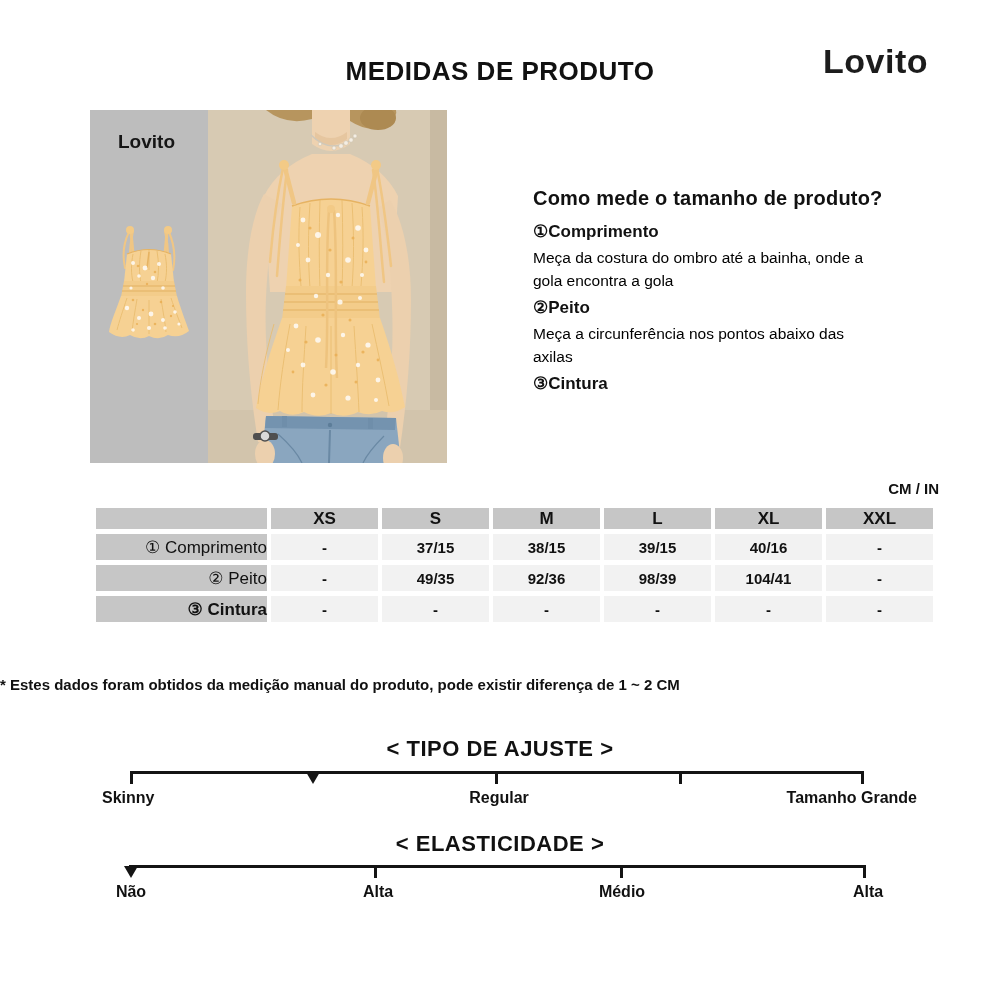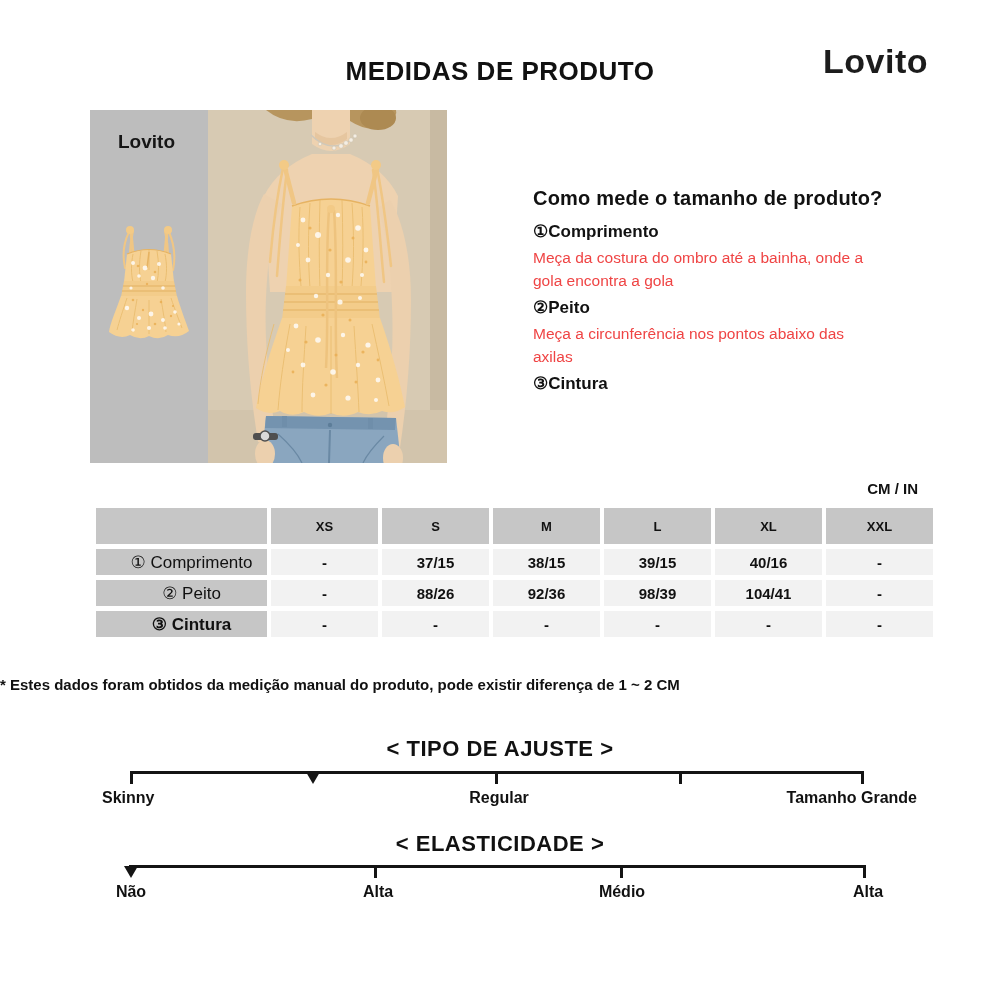--- a/index.html
+++ b/index.html
@@ -16,32 +16,32 @@
   
   .thumb-panel { left:90px; top:110px; width:118px; height:353px; background:#bdbdbd; }
   .thumb-logo { left:28px; top:21px; font-size:19px; font-weight:800; color:#161616; }
   .thumb-art { left:13px; top:108px; }
   .photo-wrap { left:208px; top:110px; width:239px; height:353px; }
 
   
   .guide { left:533px; top:186px; width:390px; }
   .guide-heading { font-size:20px; font-weight:800; line-height:24px; margin-bottom:10px; letter-spacing:.2px; }
   .guide-label { font-size:17px; font-weight:700; line-height:24px; margin:4px 0 2px 0; }
-  .guide-desc { font-size:15.5px; line-height:23px; color:#ef4444; white-space:pre-line; }
-
-  
-  .unit-label { top:480px; right:82px; font-size:15px; font-weight:600; }
+  .guide-desc { font-size:15.5px; line-height:23px; color:#000000; white-space:pre-line; }
+
+  
+  .unit-label { top:480px; right:61px; font-size:15px; font-weight:600; }
   table.size-table { position:absolute; left:92px; top:503px; width:845px;
     border-collapse:separate; border-spacing:4px 5px; table-layout:fixed; }
   .size-table th, .size-table td { text-align:center; vertical-align:middle; }
   .size-table col.c-label { width:171px; }
-  .size-table th { background:#c6c6c6; height:36px; font-size:13px; font-weight:700; }
+  .size-table th { background:#c6c6c6; height:21px; font-size:17px; font-weight:700; }
   .size-table th.corner { background:#c6c6c6; }
   .size-table td { background:#f2f2f2; height:26px; font-size:15px; font-weight:700; }
-  .size-table td.row-label { background:#c6c6c6; text-align:center; padding-left:20px;
+  .size-table td.row-label { background:#c6c6c6; text-align:right; padding-left:20px;
     font-size:17px; font-weight:400;margin-top:32px; }
   .size-table tr.bold-row td.row-label { font-weight:700; }
 
   .footnote { top:676px; left:0; width:884px; text-align:left; font-size:15px; font-weight:700; }
 
   
   .slider-title { left:0; width:1000px; text-align:center; font-size:22px; font-weight:800; letter-spacing:.5px; }
   .track { height:3px; background:#141414; }
   .tick { width:3px; height:13px; background:#141414; }
   .marker { width:0; height:0; border-left:7px solid transparent; border-right:7px solid transparent;
@@ -299,21 +299,21 @@
         <td>-</td>
         <td>37/15</td>
         <td>38/15</td>
         <td>39/15</td>
         <td>40/16</td>
         <td>-</td>
       </tr>
       <tr>
         <td class="row-label">② Peito</td>
         <td>-</td>
-        <td>88/26</td>
+        <td>49/35</td>
         <td>92/36</td>
         <td>98/39</td>
         <td>104/41</td>
         <td>-</td>
       </tr>
       <tr class="bold-row">
         <td class="row-label">③ Cintura</td>
         <td>-</td>
         <td>-</td>
         <td>-</td>

